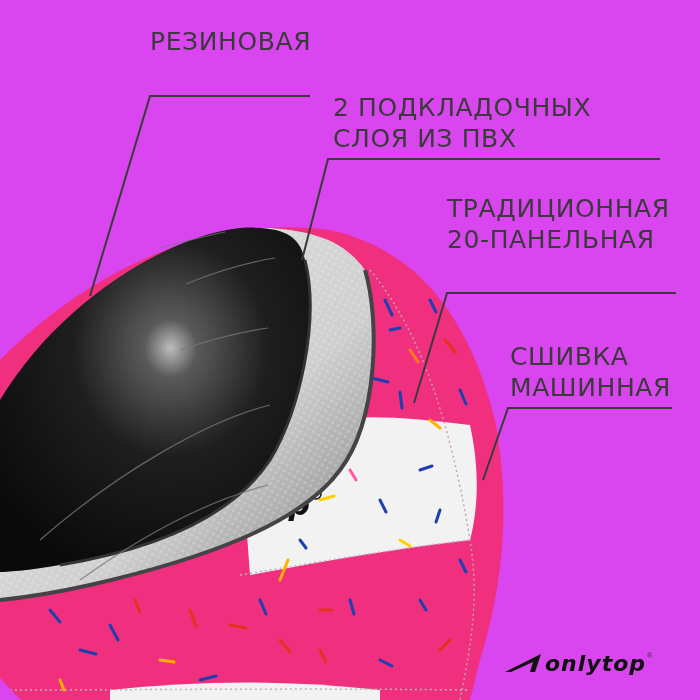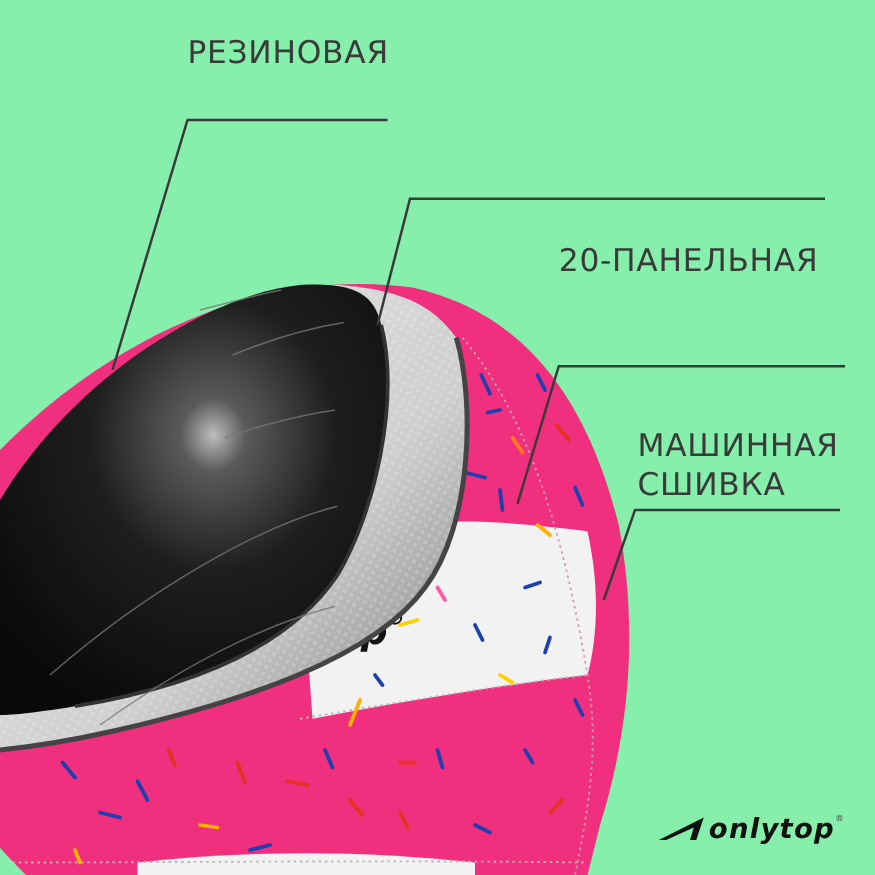--- a/index.html
+++ b/index.html
@@ -1,27 +1,27 @@
 <!DOCTYPE html>
 <html><head>
 <meta charset="utf-8">
 <style>
   html, body { margin: 0; padding: 0; background: #ffffff; }
   #stage {
     position: relative; width: 700px; height: 700px; overflow: hidden;
-    background: #86efac; font-family: "Liberation Sans", "DejaVu Sans", sans-serif;
+    background: #d946ef; font-family: "Liberation Sans", "DejaVu Sans", sans-serif;
   }
   #art { position: absolute; left: 0; top: 0; }
   .label {
     position: absolute; color: #3a3a3a; font-size: 25px; line-height: 31px;
     letter-spacing: 0.6px; white-space: nowrap; font-family: "DejaVu Sans", sans-serif;
   }
   .label span { display: block; }
   #brand {
-    position: absolute; left: 527px; top: 648px; height: 30px; display: flex; align-items: center;
+    position: absolute; left: 505px; top: 648px; height: 30px; display: flex; align-items: center;
   }
   #brand-text {
     font-family: "DejaVu Sans", sans-serif; font-style: italic; font-weight: bold;
     font-size: 22px; color: #111; letter-spacing: 1px; margin-left: 2px;
   }
   #brand-reg { font-size: 7px; color: #333; align-self: flex-start; margin-top: 4px; margin-left: 1px; }
 </style>
 </head>
 <body>
 
@@ -123,29 +123,32 @@
       <polyline points="414,403 447,293 676,293"></polyline>
       <polyline points="483,480 508,408 672,408"></polyline>
     </g>
   </svg>
 
   <div class="label" style="left:150px; top:26px;">
     <span>РЕЗИНОВАЯ</span>
   </div>
 
   <div class="label" style="left:333px; top:92px;">
+    <span>2 ПОДКЛАДОЧНЫХ</span>
+    <span>СЛОЯ ИЗ ПВХ</span>
   </div>
 
   <div class="label" style="left:447px; top:193px;">
+    <span>ТРАДИЦИОННАЯ</span>
     <span>20-ПАНЕЛЬНАЯ</span>
   </div>
 
   <div class="label" style="left:510px; top:341px;">
+    <span>СШИВКА</span>
     <span>МАШИННАЯ</span>
-    <span>СШИВКА</span>
   </div>
 
   <div id="brand">
     <svg width="38" height="22" viewBox="0 0 38 22">
       <path d="M 0 20 L 36 2 L 30 20 L 25 20 L 28 10 L 6 20 Z" fill="#111"></path>
     </svg>
     <span id="brand-text">onlytop</span>
     <span id="brand-reg">®</span>
   </div>
 </div>

